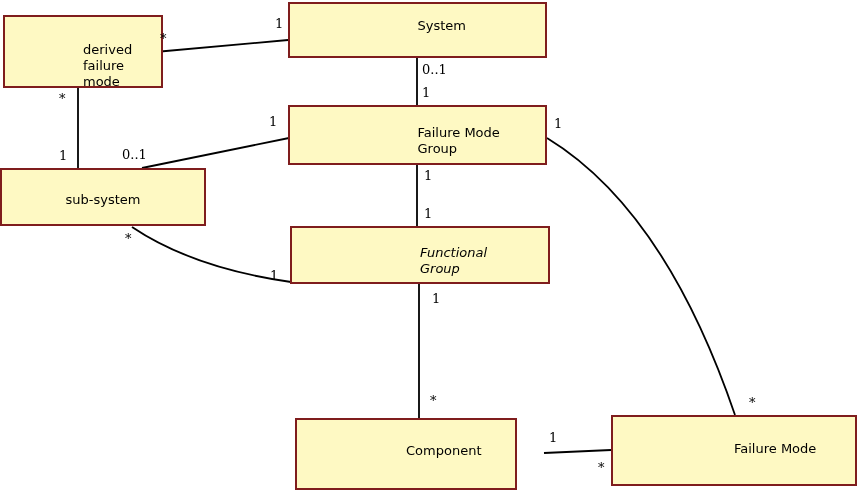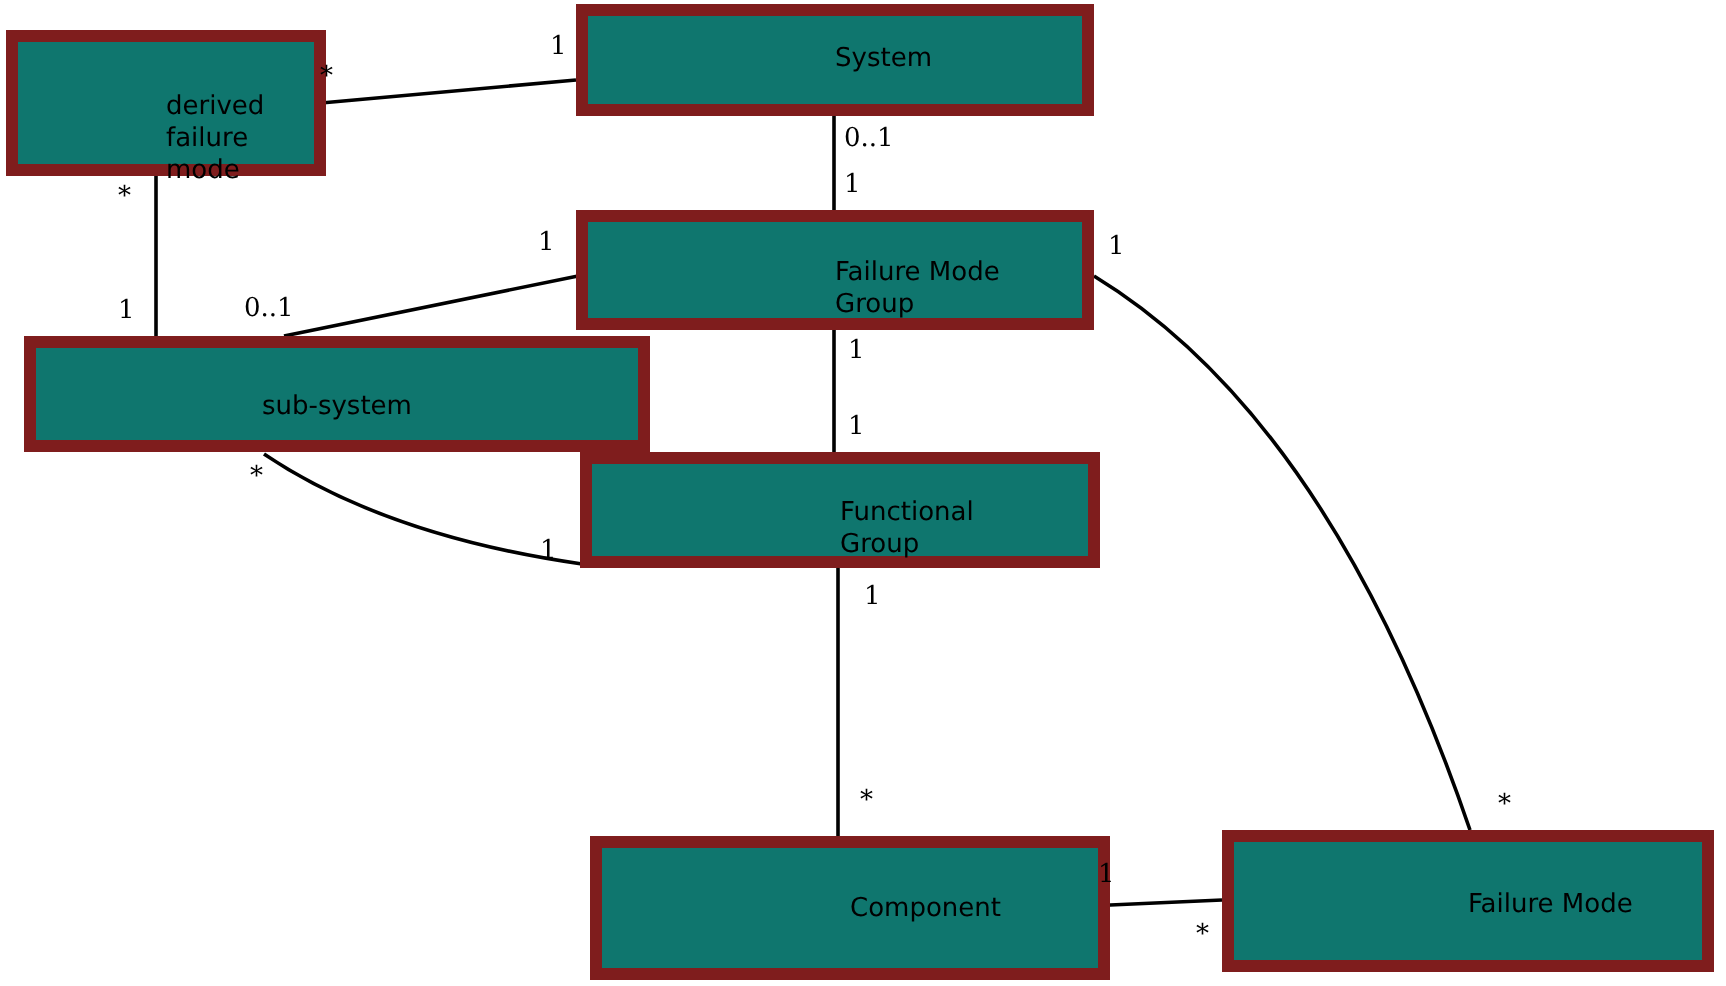--- a/index.html
+++ b/index.html
@@ -19,43 +19,43 @@
   .wires {
     position: absolute;
     left: 0;
     top: 0;
     width: 863px;
     height: 493px;
   }
   .node {
     position: absolute;
     box-sizing: border-box;
-    border: 6px solid #7f1d1d;
-    background: #0f766e;
+    border: 2px solid #7f1d1d;
+    background: #fef9c3;
   }
   .nlabel {
     position: absolute;
     font-size: 13px;
     line-height: 16px;
     white-space: nowrap;
   }
   
   #n-derived     { left: 3px;   top: 15px;  width: 160px; height: 73px; }
   #n-system      { left: 288px; top: 2px;   width: 259px; height: 56px; }
   #n-fmg         { left: 288px; top: 105px; width: 259px; height: 60px; }
-  #n-subsystem   { left: 12px;   top: 168px; width: 313px; height: 58px; }
+  #n-subsystem   { left: 0px;   top: 168px; width: 206px; height: 58px; }
   #n-functional  { left: 290px; top: 226px; width: 260px; height: 58px; }
-  #n-component   { left: 295px; top: 418px; width: 260px; height: 72px; }
+  #n-component   { left: 295px; top: 418px; width: 222px; height: 72px; }
   #n-failuremode { left: 611px; top: 415px; width: 246px; height: 71px; }
   
   #n-derived .nlabel     { left: 50%; top: 25px; }
   #n-system .nlabel      { left: 50%; top: 14px; }
   #n-fmg .nlabel         { left: 50%; top: 18px; }
   #n-subsystem .nlabel   { left: 0; right: 0; top: 22px; text-align: center; }
-  #n-functional .nlabel  { left: 50%; top: 17px; }
+  #n-functional .nlabel  { left: 50%; top: 17px; font-style: italic; }
   #n-component .nlabel   { left: 50%; top: 23px; }
   #n-failuremode .nlabel { left: 50%; top: 24px; }
   
   .mult {
     position: absolute;
     font-family: "DejaVu Serif", serif;
     font-size: 13px;
     line-height: 15px;
     white-space: nowrap;
   }

